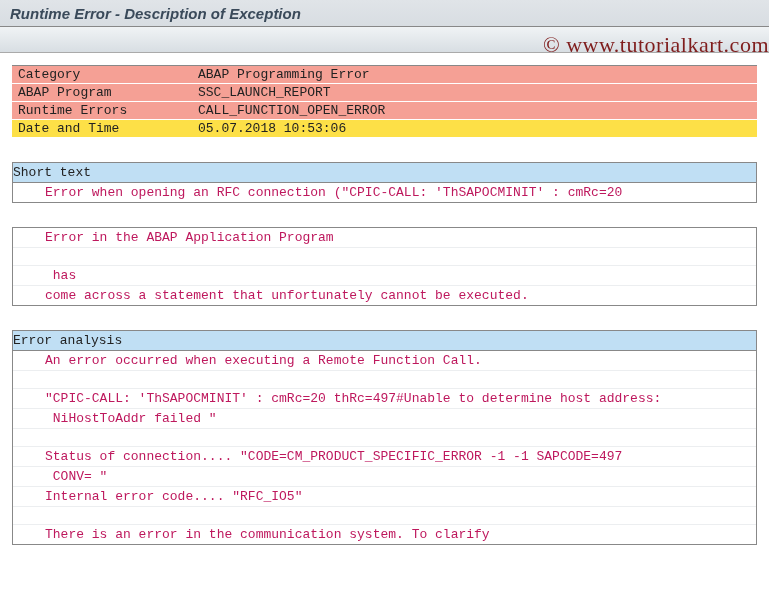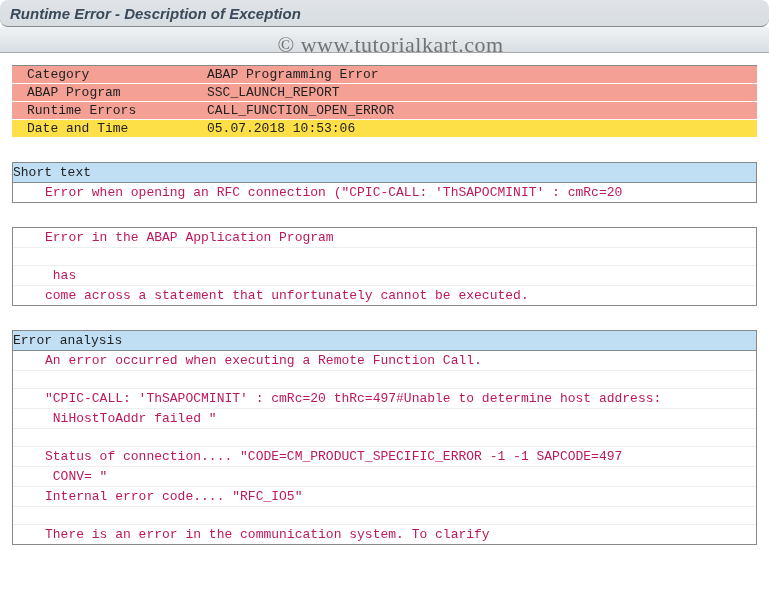--- a/index.html
+++ b/index.html
@@ -8,21 +8,20 @@
       background: #fff;
       width: 769px;
       height: 606px;
       overflow: hidden;
       position: relative;
     }
     .header {
       background: linear-gradient(to bottom, #e0e4e8 0%, #d8dde2 100%);
       border-bottom: 1px solid #888;
       padding: 5px 10px 4px 10px;
-      border-radius: 8px;
     }
     .header-title {
       font-size: 15px;
       font-weight: bold;
       font-style: italic;
       color: #3a4a5a;
     }
     .toolbar {
       background: linear-gradient(to bottom, #f0f3f5 0%, #d8deE3 100%);
       height: 26px;
@@ -35,21 +34,21 @@
       width: 100%;
       border-collapse: collapse;
       border-top: 1px solid #888;
       border-bottom: 1px solid #888;
       margin-bottom: 24px;
     }
     .info-table td {
       font-family: "Courier New", monospace;
       font-size: 13px;
       color: #222;
-      padding: 1px 15px;
+      padding: 1px 6px;
       border-bottom: 1px solid #fff;
       white-space: nowrap;
     }
     .info-table tr.red td { background: #f5a095; }
     .info-table tr.grey td { background: #fde047; }
     .info-table td.label { width: 180px; }
     .section {
       border: 1px solid #888;
       margin-bottom: 24px;
     }
@@ -71,23 +70,23 @@
       border-bottom: 1px solid #eceef0;
       white-space: pre;
       min-height: 18px;
     }
     .section-body .line:last-child { border-bottom: none; }
     .watermark {
       position: absolute;
       top: 32px;
       left: 0;
       width: 100%;
-      text-align: center;
+      text-align: right;
       font-size: 22px;
-      color: #737373;
+      color: #7f1d1d;
       font-family: Georgia, serif;
       pointer-events: none;
       z-index: 10;
       letter-spacing: 0.5px;
       padding-left: 12px;
     }
   </style>
 </head>
 <body>
 

